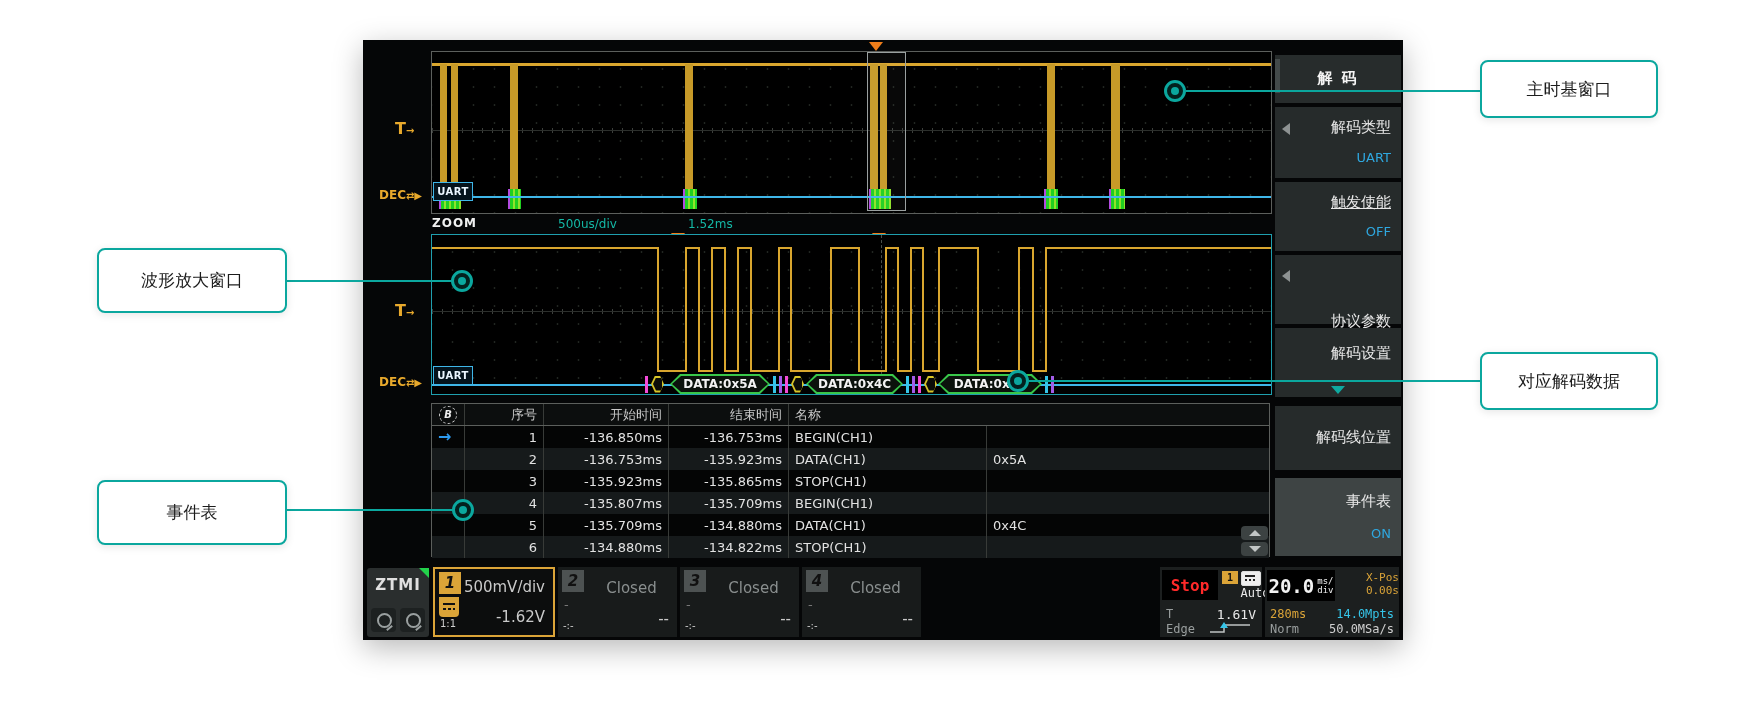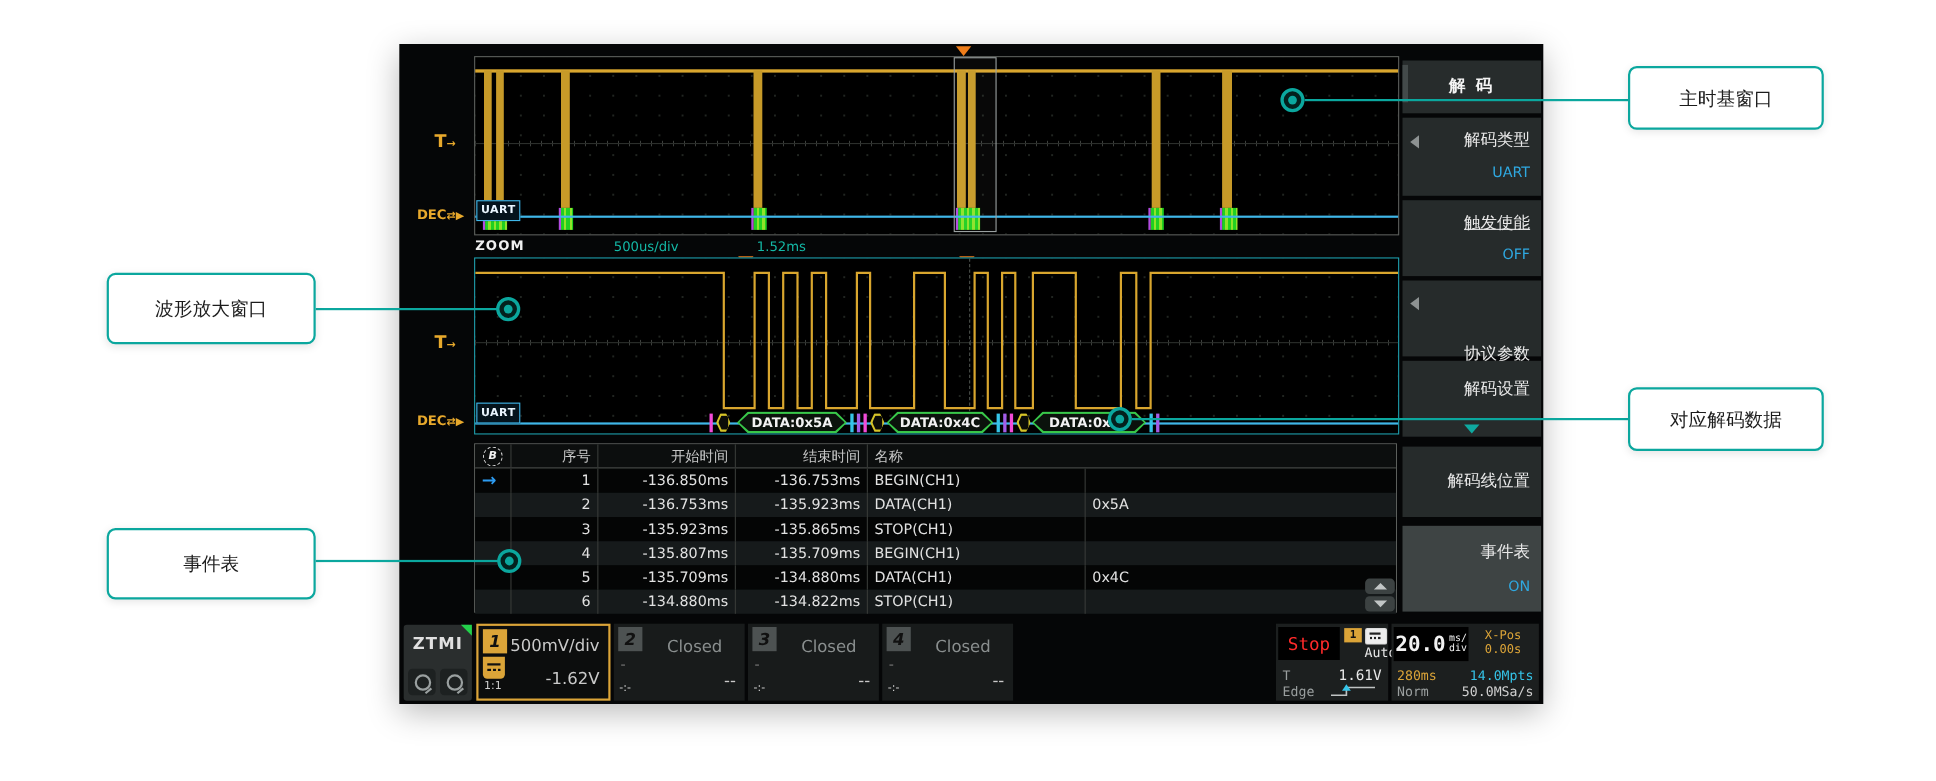--- a/index.html
+++ b/index.html
@@ -103,38 +103,38 @@
              background:repeating-linear-gradient(90deg,#111 0 3px,transparent 3px 5px);}
   .chdash{position:absolute;left:6px;top:30px;color:#777;font-size:13px;}
   .chscale{position:absolute;right:8px;top:9px;font-size:15px;color:#c9c9c9;}
   .choff{position:absolute;right:8px;bottom:9px;font-size:15px;color:#c9c9c9;}
   .chprobe{position:absolute;left:5px;bottom:6px;font-size:10px;color:#cfcfcf;}
   .chclosed{position:absolute;right:0;left:28px;top:12px;text-align:center;font-size:15px;color:#8a8f8f;}
 
   .mono{font-family:"DejaVu Sans Mono","Liberation Mono",monospace;}
   .trigbox{left:797px;top:527px;width:102px;height:70px;background:#1c1f1f;color:#9a9f9f;font-size:12px;}
   .stopchip{position:absolute;left:2px;top:3px;width:56px;height:30px;background:#000;display:flex;align-items:center;justify-content:center;
-            color:#ff2a2a;font-weight:normal;font-size:16px;}
+            color:#ff2a2a;font-weight:bold;font-size:16px;}
   .srcbadge{position:absolute;left:62px;top:4px;width:16px;height:13px;background:#dba438;color:#111;
             font-size:10px;font-weight:bold;display:flex;align-items:center;justify-content:center;}
   .cplw{position:absolute;left:81px;top:4px;width:18px;height:13px;border:1px solid #ddd;border-radius:2px;background:#eee;}
   .cplw:before{content:"";position:absolute;left:3px;top:3px;width:10px;height:1.6px;background:#222;}
   .cplw:after{content:"";position:absolute;left:3px;top:7px;width:10px;height:1.6px;
               background:repeating-linear-gradient(90deg,#222 0 2px,transparent 2px 4px);}
   .trmode{position:absolute;left:74px;top:19px;width:42px;text-align:center;color:#e8e8e8;font-size:12px;}
   .trlvl-l{position:absolute;left:6px;top:40px;}
   .trlvl-v{position:absolute;right:6px;top:40px;color:#e8e8e8;font-size:13px;}
   .trtype{position:absolute;left:6px;top:55px;}
   .edgeglyph{position:absolute;left:48px;top:54px;}
 
   .tbbox{left:902px;top:527px;width:134px;height:70px;background:#1c1f1f;font-size:12px;}
   .tbchip{position:absolute;left:2px;top:3px;width:68px;height:31px;background:#000;color:#f2f2f2;display:flex;align-items:center;justify-content:center;gap:3px;}
   .tbchip .big{font-size:19px;font-weight:bold;}
   .tbchip .unit{font-size:9px;line-height:9px;text-align:center;}
-  .xpos{position:absolute;right:16px;top:4px;color:#dba438;font-size:11px;line-height:13px;}
+  .xpos{position:absolute;right:0;top:4px;color:#dba438;font-size:11px;line-height:13px;}
   .tbr2a{position:absolute;left:5px;top:40px;color:#dba438;}
   .tbr2b{position:absolute;right:5px;top:40px;color:#35c4e8;}
   .tbr3a{position:absolute;left:5px;top:55px;color:#9a9f9f;}
   .tbr3b{position:absolute;right:5px;top:55px;color:#cfcfcf;}
 
   
   .cline{position:absolute;height:2px;background:#0ba79e;}
   .cbox{position:absolute;background:#fff;border:2px solid #0ba79e;border-radius:8px;
         display:flex;align-items:center;justify-content:center;font-size:17px;color:#1c1c1c;
         box-shadow:0 2px 8px rgba(0,0,0,.10);box-sizing:border-box;}

